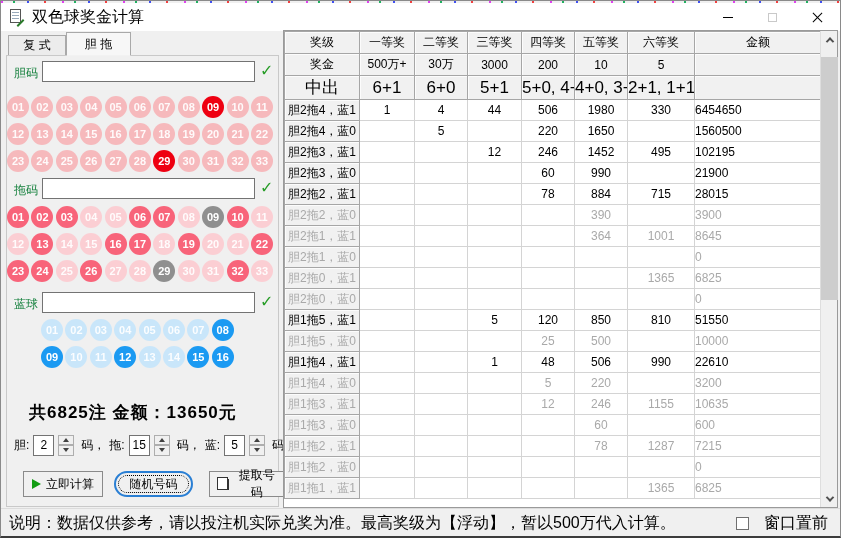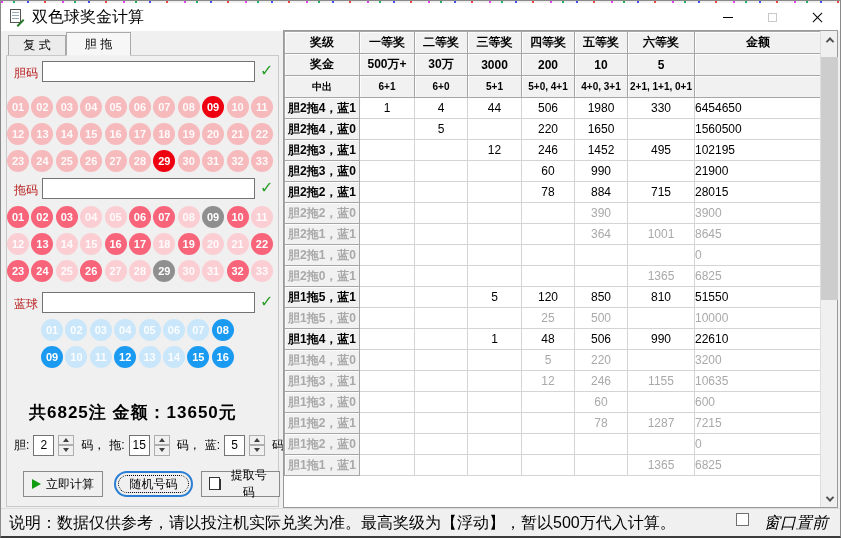--- a/index.html
+++ b/index.html
@@ -19,21 +19,21 @@
   .glyph-min{width:10px;height:1px;background:#000;}
   .glyph-max{width:9px;height:9px;border:1px solid #c9c9c9;}
   .glyph-close{position:relative;width:11px;height:11px;}
   .glyph-close::before,.glyph-close::after{content:"";position:absolute;left:-1px;top:5px;width:13px;height:1px;background:#000;}
   .glyph-close::before{transform:rotate(45deg);} .glyph-close::after{transform:rotate(-45deg);}
   
   .tab{position:absolute;font-size:12px;display:flex;align-items:center;justify-content:center;border:1px solid #a9a9a9;background:#f0f0f0;z-index:2;}
   .tab.inactive{left:7px;top:34px;width:58px;height:20px;background:#ececec;border-bottom:none;}
   .tab.active{left:65px;top:31px;width:65px;height:24px;background:#f7f7f7;border-bottom:1px solid #f2f2f2;}
   .tabbody{position:absolute;left:5px;top:54px;width:273px;height:452px;border:1px solid #c9c9c9;background:#f0f0f0;}
-  .fieldlabel{position:absolute;font-size:12px;color:#b91c1c;}
+  .fieldlabel{position:absolute;font-size:12px;color:#15803d;}
   .field{position:absolute;width:213px;height:21px;background:#fff;border:1px solid #737373;font-size:12px;padding:0 3px;}
   .check-icon{position:absolute;color:#259c25;font-weight:bold;font-size:16px;line-height:16px;}
   .check-icon::before{content:"✓";}
   .grid{position:absolute;display:flex;flex-wrap:wrap;gap:5px 2.4px;}
   .ball{width:22px;height:22px;border-radius:50%;color:rgba(255,255,255,.92);font-weight:bold;font-size:11px;display:flex;align-items:center;justify-content:center;cursor:pointer;}
   .ball.dan{background:#f6b9bc;} .ball.dan.sel{background:#ee0011;color:#fff;}
   .ball.tuo{background:#fbced3;} .ball.tuo.sel{background:#f8647a;color:#fff;}
   .ball.blue{background:#c9e6fa;} .ball.blue.sel{background:#1b9af2;color:#fff;}
   .ball.dis{background:#8f8f8f;color:#fff;}
   .summary{position:absolute;left:28px;top:400px;font-size:17px;font-weight:bold;color:#000;letter-spacing:1px;}
@@ -48,36 +48,36 @@
   .btn.focused{border:2px solid #2a7fd4;outline:1px dotted #000;outline-offset:-5px;}
   .play-icon{width:0;height:0;border-left:9px solid #129c12;border-top:5px solid transparent;border-bottom:5px solid transparent;}
   .copy-icon{position:relative;width:9px;height:11px;border:1px solid #333;background:#fff;margin-left:3px;}
   .copy-icon::before{content:"";position:absolute;left:-5px;top:-3px;width:9px;height:11px;border:1px solid #333;background:#fff;}
   
   .tablewrap{position:absolute;left:282px;top:29px;width:555px;height:478px;border:1px solid #9a9a9a;display:flex;background:#fff;}
   .gridclip{width:537px;height:476px;overflow:hidden;}
   table{border-collapse:collapse;table-layout:fixed;width:537px;}
   td{border:1px solid #d4d4d4;background:#fff;font-size:12px;text-align:center;padding:0;height:21px;white-space:nowrap;overflow:hidden;color:#000;}
   tr.hrow td{height:22px;}
-  td.h{background:#f1f1f1;border:1px solid #a6a6a6;box-shadow:inset 1px 1px 0 #fcfcfc;font-weight:bold;}
-  tr.mid td{font-size:10px;}
+  td.h{background:#f1f1f1;border:1px solid #a6a6a6;box-shadow:inset 1px 1px 0 #fcfcfc;}
+  tr.mid td{font-size:17px;}
   td.money{text-align:left;padding-right:6px;margin-left:40px;}
   tr.off td{color:#a9a9a9;}
   tr.on td{color:#000;}
   
   .vscroll{width:17px;height:476px;background:#f0f0f0;position:relative;border-left:1px solid #dedede;}
   .sarrow{position:absolute;left:0;width:17px;height:17px;display:flex;align-items:center;justify-content:center;cursor:pointer;}
   .sarrow.up{top:0;} .sarrow.down{bottom:0;}
   .chev-up{width:6px;height:6px;border-left:2px solid #505050;border-top:2px solid #505050;transform:rotate(45deg) translate(1px,1px);}
   .chev-down{width:6px;height:6px;border-right:2px solid #505050;border-bottom:2px solid #505050;transform:rotate(45deg) translate(-1px,-1px);}
   .thumb{position:absolute;left:0;top:26px;width:17px;height:243px;background:#cdcdcd;cursor:pointer;}
   
   .statusbar{position:absolute;left:0;top:507px;width:100%;height:29px;background:#f0f0f0;border-top:1px solid #dcdcdc;display:flex;align-items:center;font-size:16px;}
   .note{margin-left:8px;color:#000;}
-  .cbrow{margin-left:auto;margin-right:12px;display:flex;align-items:flex-start;gap:15px;cursor:pointer;font-style:italic;}
+  .cbrow{margin-left:auto;margin-right:12px;display:flex;align-items:center;gap:15px;cursor:pointer;}
   .cb{width:13px;height:13px;background:#fff;border:1px solid #707070;}
 </style>
 </head>
 <body>
 
 <div class="window">
   <div class="noise"></div>
 
   <div class="titlebar">
     <span class="appicon">
@@ -245,21 +245,21 @@
   </div>
 
   <div class="btnrow">
     <button class="btn" style="width:80px;">
       <span class="play-icon"></span>
       <span>立即计算</span>
     </button>
     <button class="btn focused" style="width:79px;margin-left:11px;border-radius:13px;">
       <span>随机号码</span>
     </button>
-    <button class="btn" style="width:79px;margin-left:8px;">
+    <button class="btn" style="width:79px;margin-left:16px;">
       <span class="copy-icon"></span>
       <span>提取号码</span>
     </button>
   </div>
 
   <div class="tablewrap">
     <div class="gridclip">
       <table>
         <colgroup>
           <col style="width:75px">
@@ -385,20 +385,30 @@
             <tr class="off">
               <td class="h lbl">胆2拖0，蓝1</td>
               <td></td>
               <td></td>
               <td></td>
               <td></td>
               <td></td>
               <td>1365</td>
               <td class="money">6825</td>
             </tr>
+            <tr class="off">
+              <td class="h lbl">胆2拖0，蓝0</td>
+              <td></td>
+              <td></td>
+              <td></td>
+              <td></td>
+              <td></td>
+              <td></td>
+              <td class="money">0</td>
+            </tr>
             <tr class="on">
               <td class="h lbl">胆1拖5，蓝1</td>
               <td></td>
               <td></td>
               <td>5</td>
               <td>120</td>
               <td>850</td>
               <td>810</td>
               <td class="money">51550</td>
             </tr>

